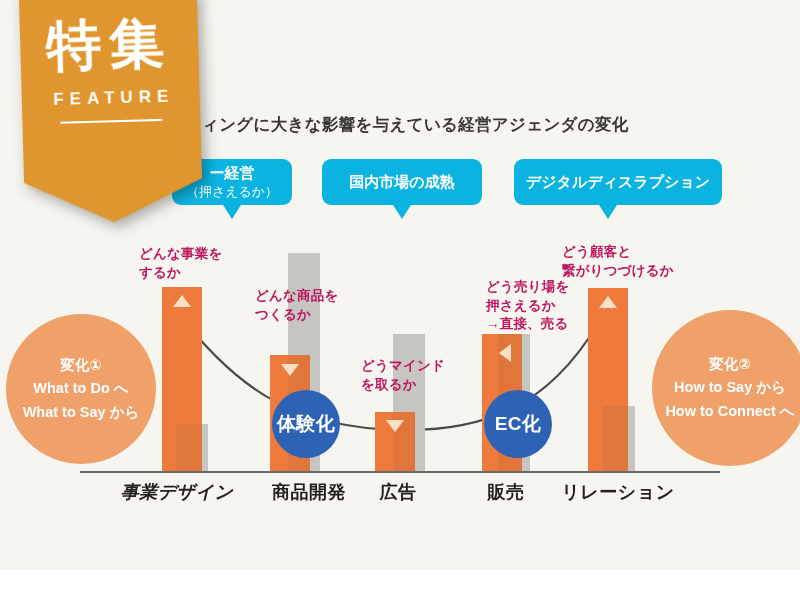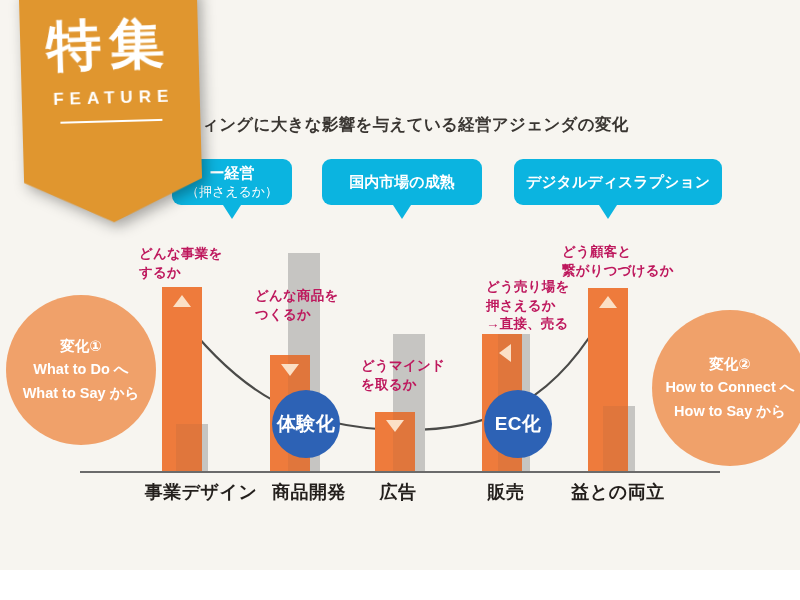--- a/index.html
+++ b/index.html
@@ -158,25 +158,25 @@
     <div class="bar-overlap" style="left:498px;top:334px;width:24px;height:137px;"></div>
     <div class="tri tri-left" style="left:499px;top:344px;"></div>
 
     <div class="bar-gray" style="left:603px;top:406px;width:32px;height:65px;"></div>
     <div class="bar-orange" style="left:588px;top:288px;width:40px;height:183px;"></div>
     <div class="bar-overlap" style="left:603px;top:406px;width:25px;height:65px;"></div>
     <div class="tri tri-up" style="left:599px;top:296px;"></div>
 
     <div class="axis-line"></div>
 
-    <div class="cat-label" style="left:136px;width:130px;">事業デザイン</div>
+    <div class="cat-label" style="left:112px;width:130px;font-style:italic;">事業デザイン</div>
     <div class="cat-label" style="left:242px;width:104px;text-align:right;">商品開発</div>
     <div class="cat-label" style="left:358px;width:80px;">広告</div>
     <div class="cat-label" style="left:466px;width:80px;">販売</div>
-    <div class="cat-label" style="left:548px;width:140px;">益との両立</div>
+    <div class="cat-label" style="left:548px;width:140px;">リレーション</div>
 
     <div class="annot" style="left:139px;top:245px;">
       <div>どんな事業を</div>
       <div>するか</div>
     </div>
 
     <div class="annot" style="left:255px;top:287px;">
       <div>どんな商品を</div>
       <div>つくるか</div>
     </div>
@@ -193,30 +193,30 @@
     </div>
 
     <div class="annot" style="left:562px;top:243px;">
       <div>どう顧客と</div>
       <div>繋がりつづけるか</div>
     </div>
 
     <div class="blue-circle" style="left:272px;top:390px;width:68px;height:68px;">体験化</div>
     <div class="blue-circle" style="left:484px;top:390px;width:68px;height:68px;">EC化</div>
 
-    <div class="orange-circle" style="left:6px;top:295px;width:150px;height:150px;text-align:right;">
+    <div class="orange-circle" style="left:6px;top:314px;width:150px;height:150px;text-align:right;">
       <div>変化①</div>
       <div>What to Do へ</div>
       <div>What to Say から</div>
     </div>
 
     <div class="orange-circle" style="left:652px;top:310px;width:156px;height:156px;">
       <div>変化②</div>
+      <div>How to Say から</div>
       <div>How to Connect へ</div>
-      <div>How to Say から</div>
     </div>
 
     <div class="headline">ィングに大きな影響を与えている経営アジェンダの変化</div>
 
     <div class="cyan-box" style="left:172px;top:159px;width:120px;height:46px;">
       <div class="t1">ー経営</div>
       <div class="t2">（押さえるか）</div>
     </div>
     <div class="cyan-tail" style="left:223px;top:205px;"></div>
 

